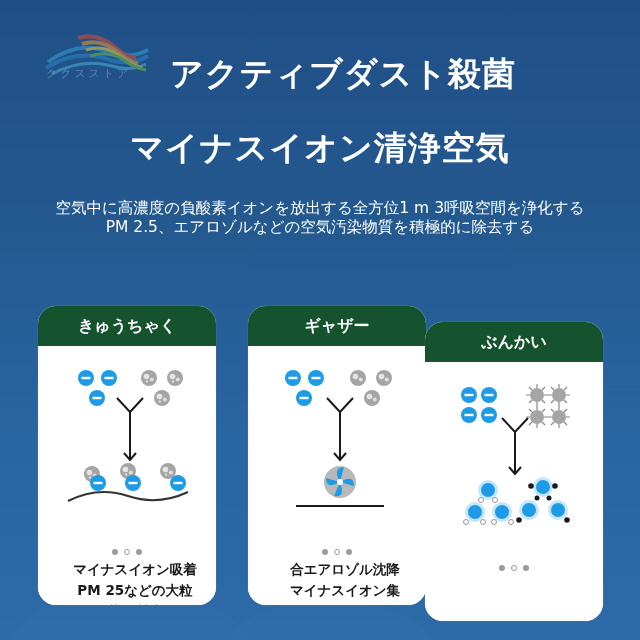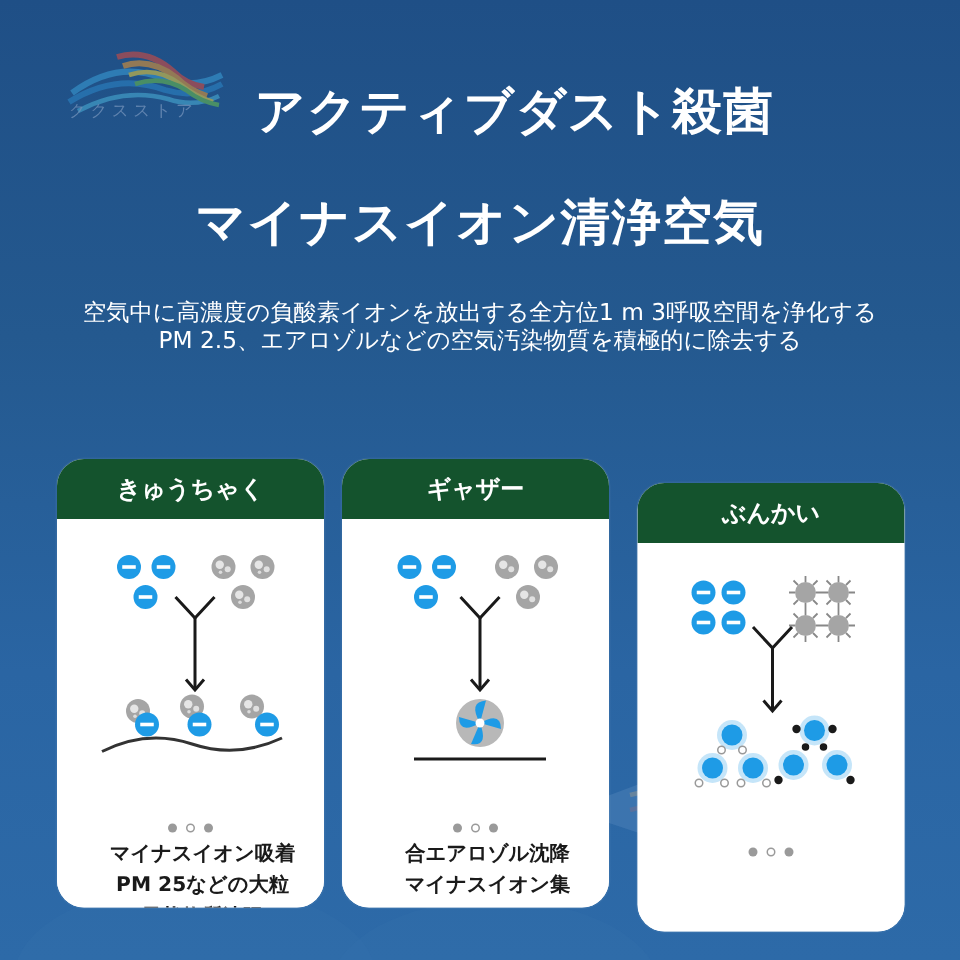--- a/index.html
+++ b/index.html
@@ -36,21 +36,21 @@
     .desc1 { top: 193px; }
     .desc2 { top: 212px; }
 
     .card {
       position: absolute; top: 306px; width: 178px; height: 299px;
       border-radius: 18px; overflow: hidden;
       background: #ffffff;
       box-shadow: 0 0 0 1px rgba(255,255,255,0.05);
     }
     .card-1 { left: 38px; }
-    .card-2 { left: 228px; }
+    .card-2 { left: 248px; }
     .card-3 { left: 425px; margin-top: 16px; }
     .card-head {
       height: 40px; background: #14532d;
       display: flex; align-items: center; justify-content: center;
       font-size: 16px; font-weight: bold; color: #ffffff;
     }
     .card-body { position: relative; height: 259px; background: #ffffff; }
     .diagram { position: absolute; left: 0; top: 0; width: 178px; height: 185px; }
     .dots {
       position: absolute; top: 203px; left: 0; width: 100%;

